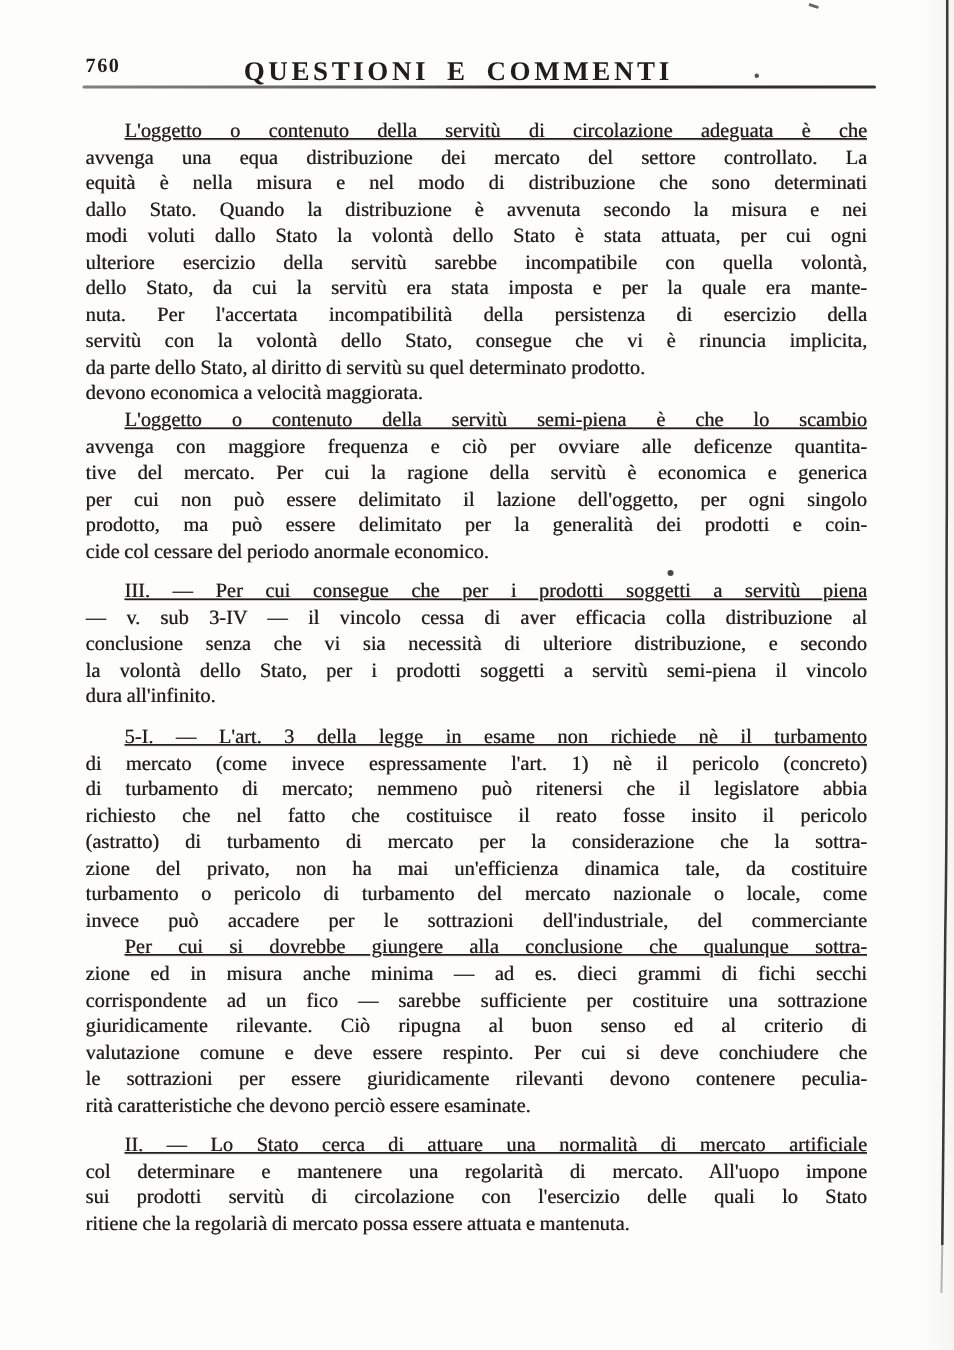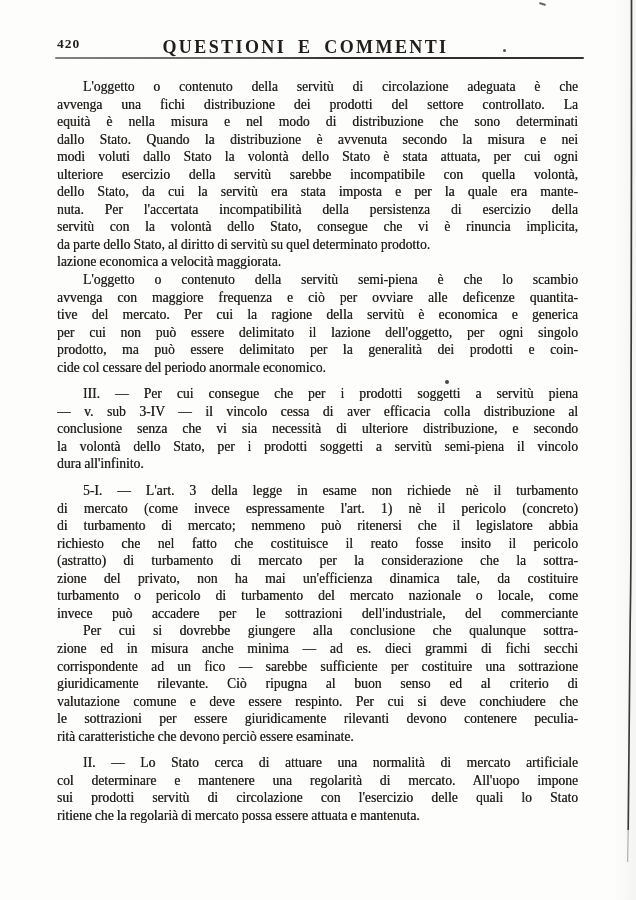--- a/index.html
+++ b/index.html
@@ -51,58 +51,58 @@
   }
   .para{margin:0;}
   .para.gap{margin-top:9px;}
   .line{
     height:17.55px;line-height:17.55px;
     text-align:justify;text-align-last:justify;
     text-justify:inter-word;
     white-space:normal;overflow:hidden;
     text-shadow:0.35px 0.2px 0 rgba(32,29,26,0.7);
   }
-  .line.first{text-indent:26px;}
+  .line.first{text-indent:26px;text-decoration:underline;}
   .line.last{text-align-last:left;}
   em{font-style:italic;}
   
   .edge{position:absolute;top:0;right:0;width:14px;height:870px;}
   
   .speck{position:absolute;background:#2a2724;border-radius:50%;}
   .s1{left:503px;top:49px;width:3px;height:3px;opacity:.8;}
   .s2{left:445px;top:380px;width:4px;height:4px;opacity:.85;}
   .s3{left:539px;top:3px;width:7px;height:2px;border-radius:1px;transform:rotate(18deg);opacity:.7;}
 </style>
 </head>
 <body>
 
 <div class="sheet">
 
   <header>
-    <span class="pageno">420</span>
+    <span class="pageno">760</span>
     <span class="running">QUESTIONI E COMMENTI</span>
   </header>
 
   <div class="rule"></div>
 
   <main class="bodyblock">
       <div class="para">
         <div class="line first">L'oggetto o contenuto della servitù di circolazione adeguata è che</div>
-        <div class="line">avvenga una fichi distribuzione dei prodotti del settore controllato. La</div>
+        <div class="line">avvenga una equa distribuzione dei mercato del settore controllato. La</div>
         <div class="line">equità è nella misura e nel modo di distribuzione che sono determinati</div>
         <div class="line">dallo Stato. Quando la distribuzione è avvenuta secondo la misura e nei</div>
         <div class="line">modi voluti dallo Stato la volontà dello Stato è stata attuata, per cui ogni</div>
         <div class="line">ulteriore esercizio della servitù sarebbe incompatibile con quella volontà,</div>
         <div class="line">dello Stato, da cui la servitù era stata imposta e per la quale era mante-</div>
         <div class="line">nuta. Per l'accertata incompatibilità della persistenza di esercizio della</div>
         <div class="line">servitù con la volontà dello Stato, consegue che vi è rinuncia implicita,</div>
         <div class="line last">da parte dello Stato, al diritto di servitù su quel determinato prodotto.</div>
       </div>
       <div class="para">
-        <div class="line last">lazione economica a velocità maggiorata.</div>
+        <div class="line last">devono economica a velocità maggiorata.</div>
       </div>
       <div class="para">
         <div class="line first">L'oggetto o contenuto della servitù semi-piena è che lo scambio</div>
         <div class="line">avvenga con maggiore frequenza e ciò per ovviare alle deficenze quantita-</div>
         <div class="line">tive del mercato. Per cui la ragione della servitù è economica e generica</div>
         <div class="line">per cui non può essere delimitato il lazione dell'oggetto, per ogni singolo</div>
         <div class="line">prodotto, ma può essere delimitato per la generalità dei prodotti e coin-</div>
         <div class="line last">cide col cessare del periodo anormale economico.</div>
       </div>
       <div class="para gap">

